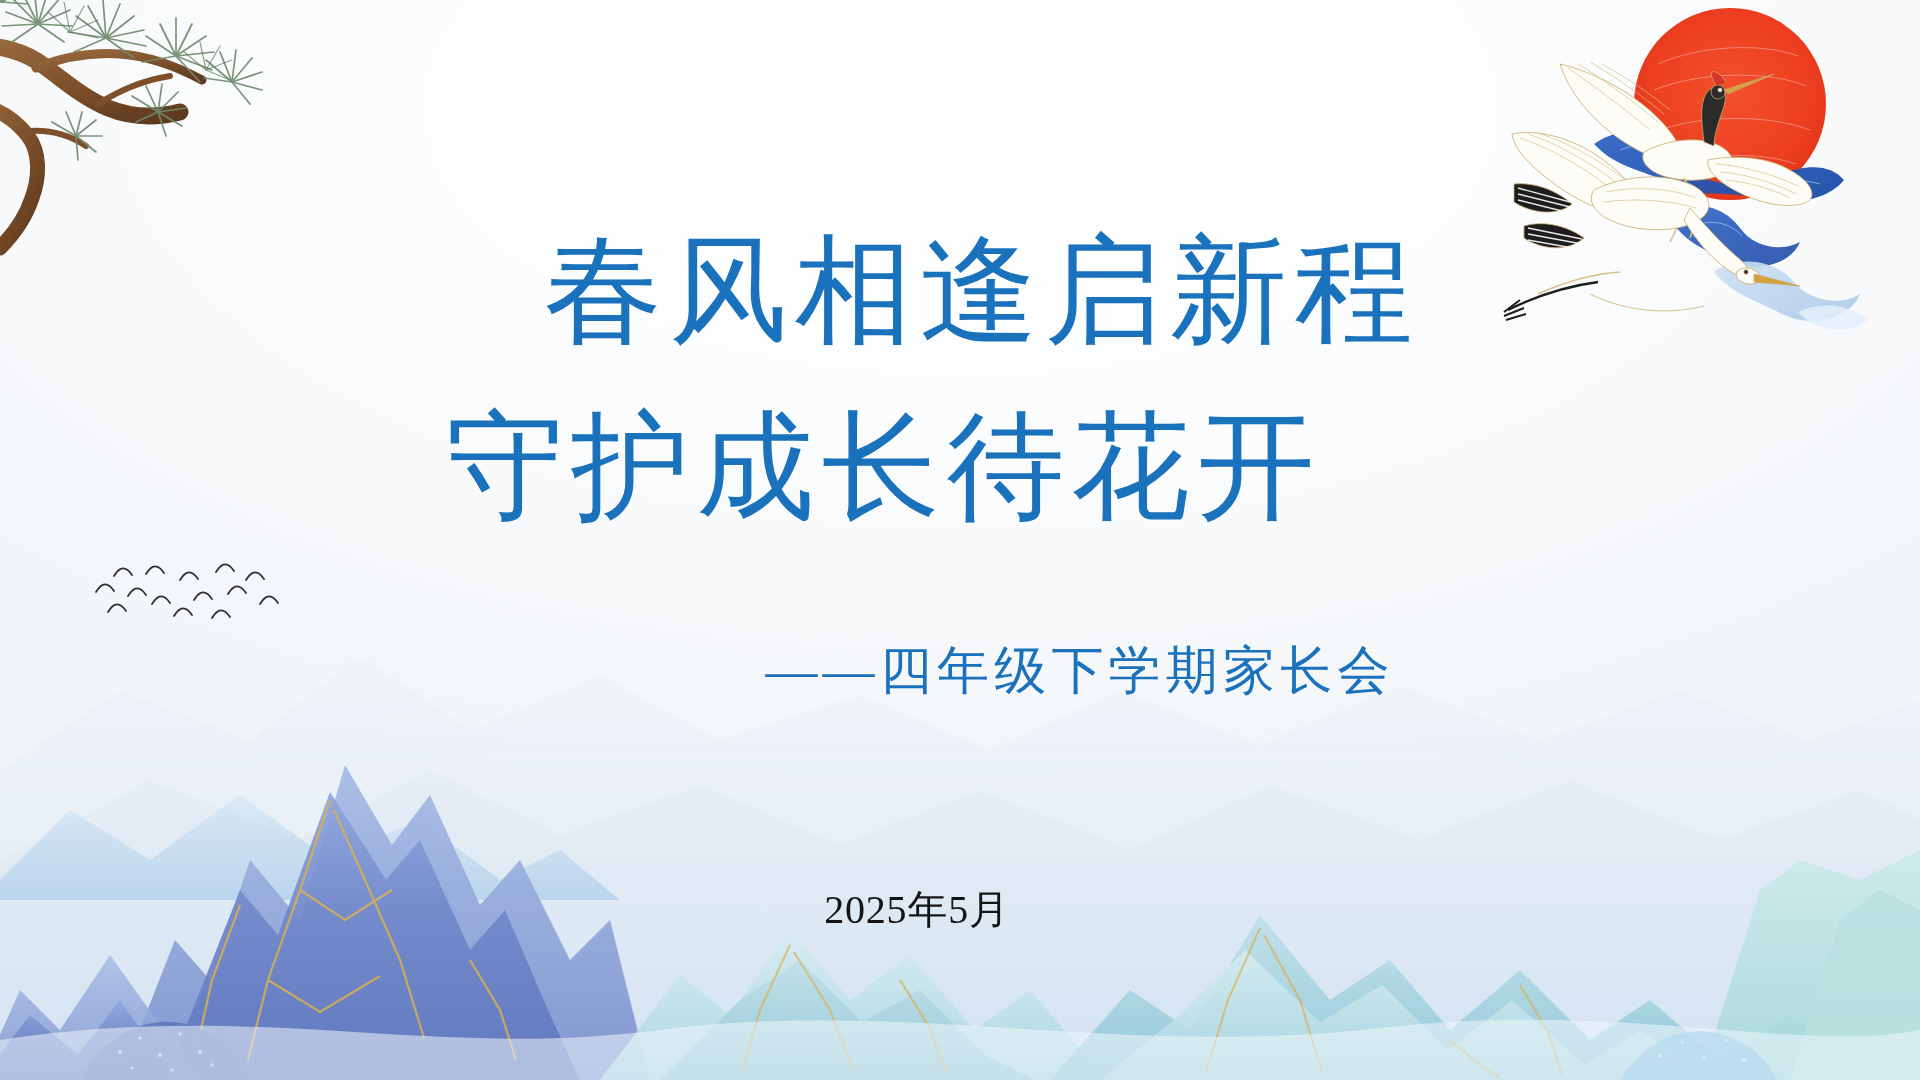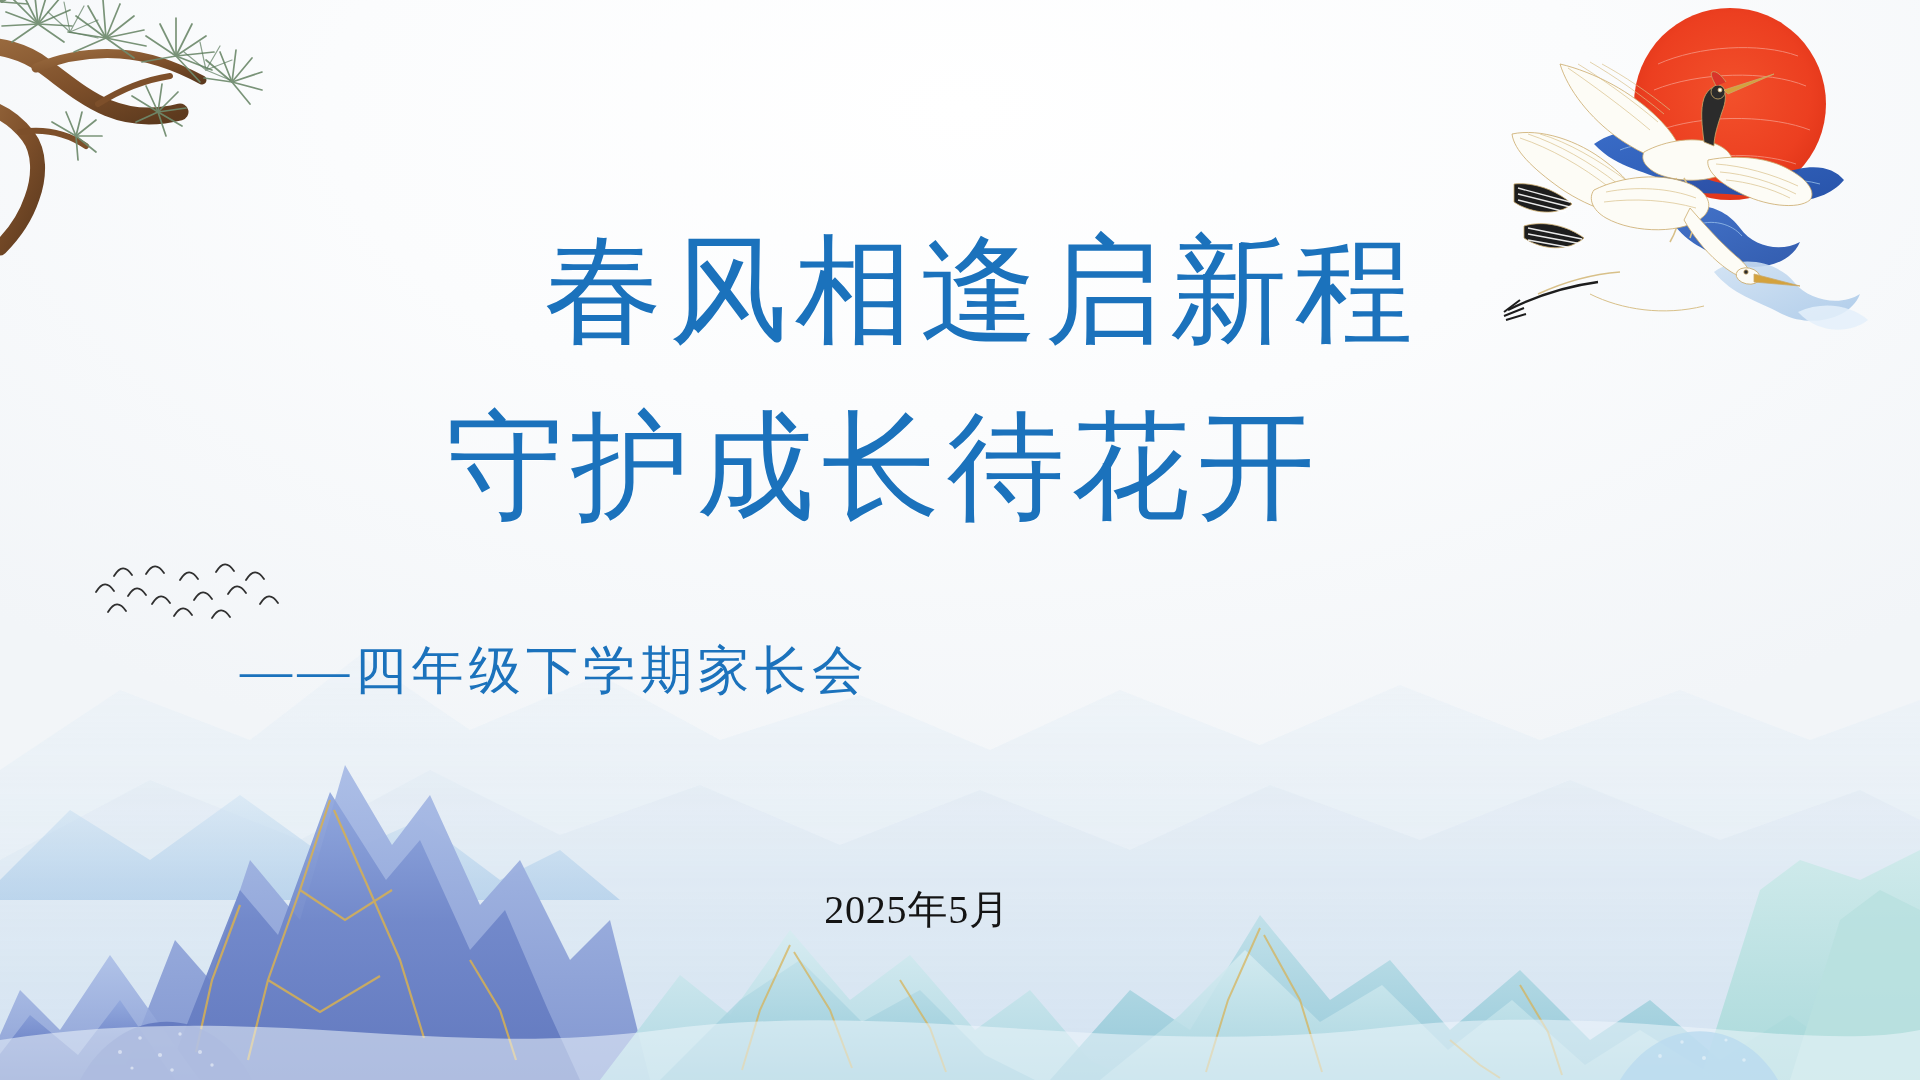--- a/index.html
+++ b/index.html
@@ -53,20 +53,21 @@
     margin-left:12px;
   }
   #title-2 {
     position:absolute; top:408px; left:0; width:1684px;
     font-size:118px; line-height:1.02;
     padding-left:60px;
     margin-left:12px;
   }
   #subtitle {
     position:absolute; top:636px; left:0; width:1920px;
+    text-align:center;
     padding-left:240px;
     color:#1b72bc;
     font-size:52px;
     letter-spacing:.10em;
     white-space:nowrap;
     font-family:"Liberation Serif", serif;
   }
   #date {
     position:absolute; top:858px; left:7px; width:1920px;
     text-align:center;

